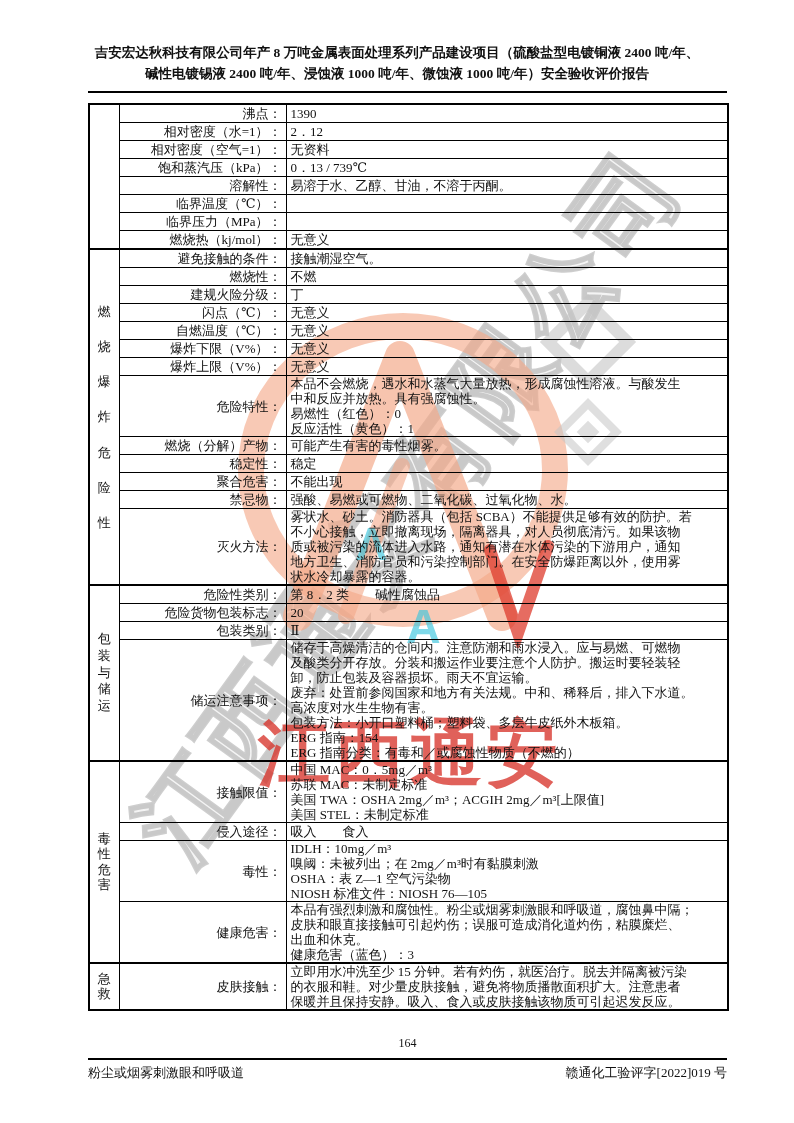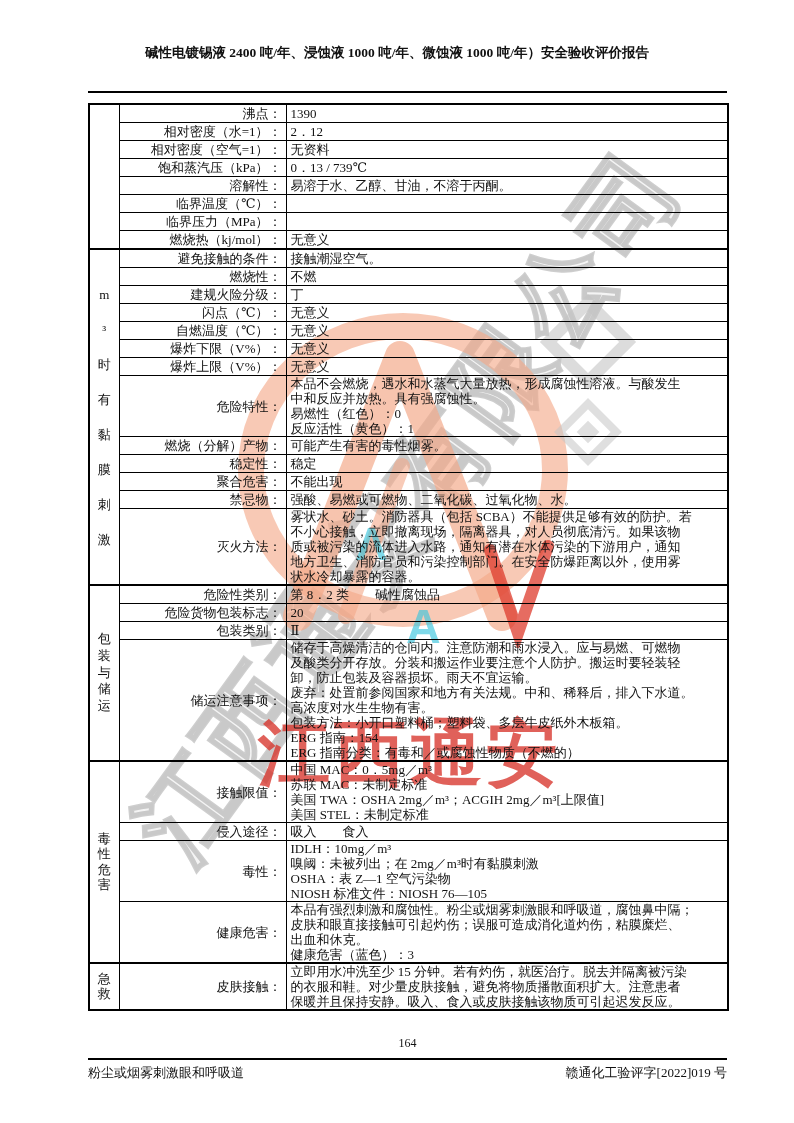--- a/index.html
+++ b/index.html
@@ -63,20 +63,21 @@
     <svg class="wm-diamond" width="130" height="220" viewBox="0 0 130 220">
       <rect x="32" y="32" width="56" height="56" fill="none" stroke="#c4c4c4" stroke-width="12" opacity="0.6" transform="rotate(45 60 60)"></rect>
       <rect x="40" y="130" width="40" height="40" fill="none" stroke="#c4c4c4" stroke-width="8" opacity="0.55" transform="rotate(45 60 150)"></rect>
       <rect x="52" y="142" width="16" height="16" fill="#c4c4c4" opacity="0.55" transform="rotate(45 60 150)"></rect>
     </svg>
 
     <div class="wm-red">江西通安</div>
   </div>
 
   <div class="header">
+    <div>吉安宏达秋科技有限公司年产 8 万吨金属表面处理系列产品建设项目（硫酸盐型电镀铜液 2400 吨/年、</div>
     <div>碱性电镀锡液 2400 吨/年、浸蚀液 1000 吨/年、微蚀液 1000 吨/年）安全验收评价报告</div>
   </div>
   <div class="header-rule"></div>
 
   <table class="msds">
     <colgroup>
       <col style="width:30px">
         <col style="width:167px">
         <col style="width:442px">
     </colgroup>
@@ -108,21 +109,21 @@
         </tr>
         <tr>
           <td class="lbl single">临界压力（MPa）：</td>
           <td class="val single"></td>
         </tr>
         <tr>
           <td class="lbl single">燃烧热（kj/mol）：</td>
           <td class="val single">无意义</td>
         </tr>
         <tr class="sec-start">
-          <td class="sec sec-i1" rowspan="13"><span class="sec-label">m³时有黏膜刺激</span></td>
+          <td class="sec sec-i1" rowspan="13"><span class="sec-label">燃烧爆炸危险性</span></td>
           <td class="lbl single">避免接触的条件：</td>
           <td class="val single">接触潮湿空气。</td>
         </tr>
         <tr>
           <td class="lbl single">燃烧性：</td>
           <td class="val single">不燃</td>
         </tr>
         <tr>
           <td class="lbl single">建规火险分级：</td>
           <td class="val single">丁</td>

